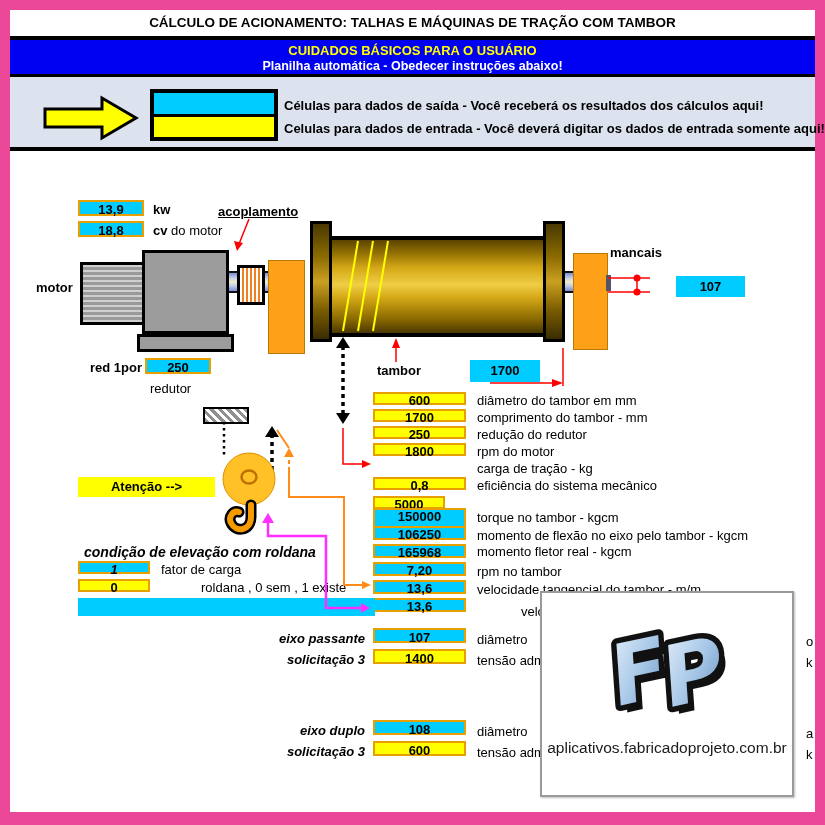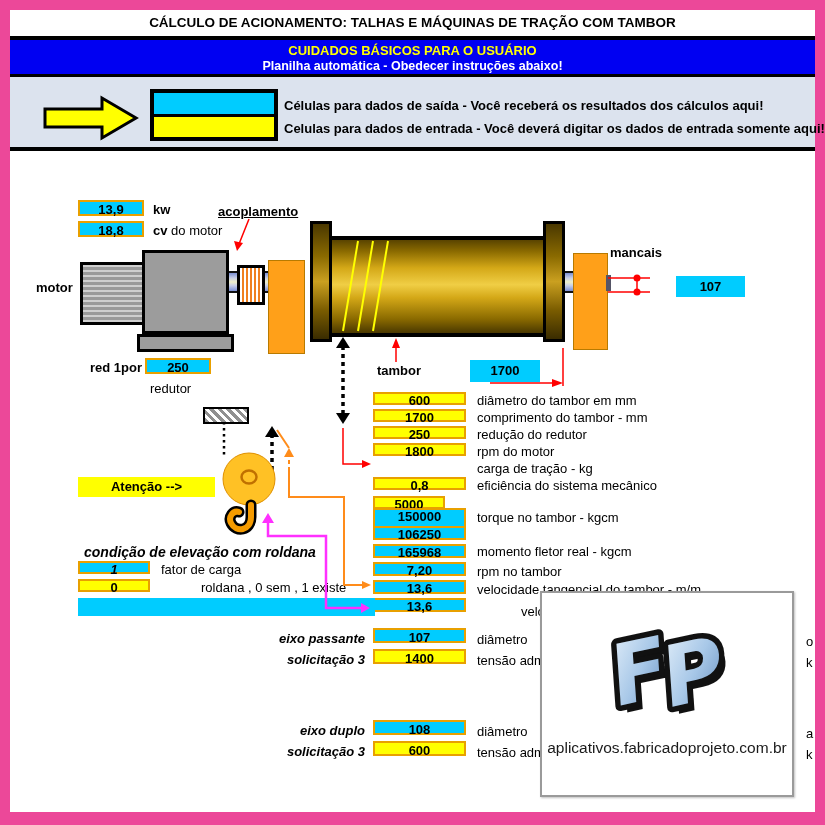--- a/index.html
+++ b/index.html
@@ -119,20 +119,21 @@
   <div class="abs lab z2" style="left:477px;top:461px;">carga de tração - kg</div>
   <div class="abs lab z2" style="left:477px;top:478px;">eficiência do sistema mecânico</div>
 
   <div class="abs cell cellc bord z1" style="left:373px;top:508px;width:93px;height:20px;line-height:14px;">150000</div>
   <div class="abs cell cellc bord z1" style="left:373px;top:526px;width:93px;height:14px;line-height:14px;">106250</div>
   <div class="abs cell cellc bord z1" style="left:373px;top:544px;width:93px;height:14px;line-height:14px;">165968</div>
   <div class="abs cell cellc bord z1" style="left:373px;top:562px;width:93px;height:14px;line-height:14px;">7,20</div>
   <div class="abs cell cellc bord z1" style="left:373px;top:580px;width:93px;height:14px;line-height:14px;">13,6</div>
   <div class="abs cell cellc bord z1" style="left:373px;top:598px;width:93px;height:14px;line-height:14px;">13,6</div>
   <div class="abs lab z2" style="left:477px;top:510px;">torque no tambor - kgcm</div>
+  <div class="abs lab z2" style="left:477px;top:528px;">momento de flexão no eixo  pelo tambor - kgcm</div>
   <div class="abs lab z2" style="left:477px;top:544px;">momento fletor real - kgcm</div>
   <div class="abs lab z2" style="left:477px;top:564px;">rpm no tambor</div>
   <div class="abs lab z2" style="left:477px;top:582px;">velocidade tangencial do tambor - m/m</div>
   <div class="abs lab z2" style="left:477px;top:604px;margin-left:44px;">velocidade</div>
 
   <div class="abs cell celly z1" style="left:78px;top:477px;width:137px;height:20px;line-height:20px;">Atenção --&gt;</div>
   <div class="abs hatch z1"></div>
   <div class="abs lab bi" style="left:84px;top:544px;font-size:14px;">condição de elevação com roldana</div>
   <div class="abs cell cellc bord z1" style="left:78px;top:561px;width:72px;height:13px;line-height:13px;font-style:italic;">1</div>
   <div class="abs lab" style="left:161px;top:562px;">fator de carga</div>

